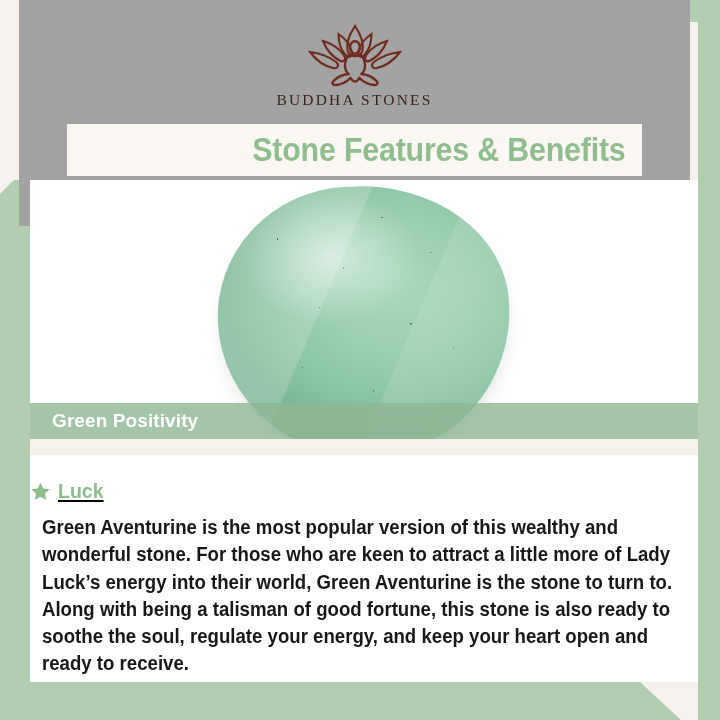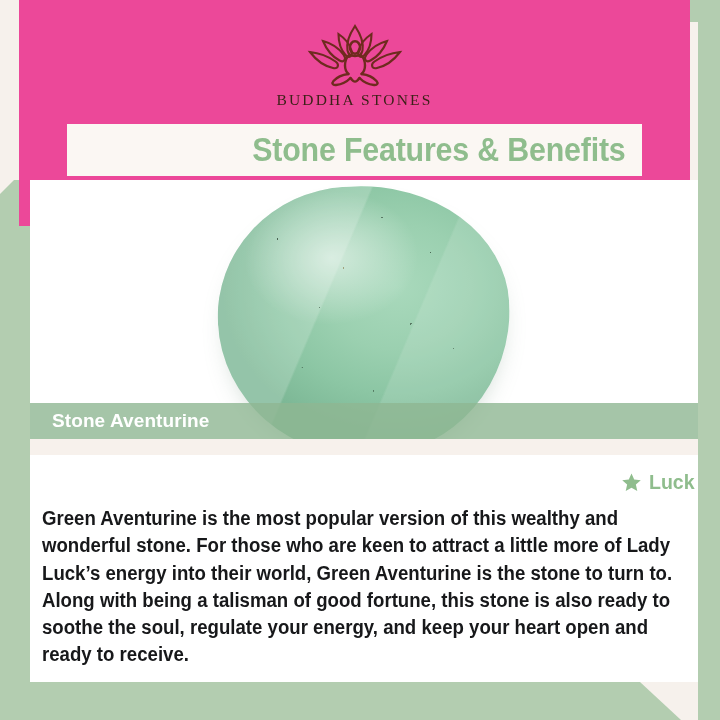--- a/index.html
+++ b/index.html
@@ -28,21 +28,21 @@
   }
   .band-bottom{
     position:absolute;left:0;bottom:0;height:38px;width:720px;
     background:#b3cdb0;
     clip-path:polygon(0 0, 640px 0, 681px 100%, 0 100%);
   }
 
   
   .header{
     position:absolute;left:19px;top:0;right:30px;height:226px;
-    background:#ec4899;
+    background:#a3a3a3;
   }
   .logo-wrap{
     position:absolute;left:0;right:0;top:22px;
     display:flex;flex-direction:column;align-items:center;
   }
   .logo-mark{width:150px;height:66px;display:block;}
   .logo-word{
     margin-top:4px;
     font-family:"Liberation Serif", serif;
     font-size:15.5px;letter-spacing:2.2px;
@@ -117,23 +117,24 @@
     position:absolute;left:30px;right:22px;top:439px;height:16px;
     background:#f7f1ec;
   }
 
   
   .body-panel{
     position:absolute;left:30px;right:22px;top:455px;bottom:38px;
     background:#ffffff;
   }
   .benefits{
-    display:flex;justify-content:flex-end;align-items:center;
+    display:flex;justify-content:flex-start;align-items:center;
     gap:14px;
-    padding-top:15px;
+    padding-top:24px;
+    text-decoration:underline;
   }
   .benefit{display:flex;align-items:center;gap:7px;}
   .star{
     width:21px;height:21px;display:block;flex:none;
   }
   .benefit-label{
     font-family:"Liberation Sans Narrow","Liberation Sans",sans-serif;
     font-weight:700;font-size:21px;color:#8fbd8d;
     transform:scaleX(0.93);transform-origin:left center;
     white-space:nowrap;
@@ -188,21 +189,21 @@
     <div class="title-banner">
       <div class="title-text">Stone Features &amp; Benefits</div>
     </div>
   </div>
 
   <div class="photo">
     <div class="stone"></div>
   </div>
 
   <div class="label-bar">
-    <div class="label-text">Stone Aventurine</div>
+    <div class="label-text">Green Positivity</div>
   </div>
 
   <div class="strip"></div>
 
   <div class="body-panel">
 
     <div class="benefits">
       <div class="benefit">
         <svg class="star" viewBox="0 0 24 24" aria-hidden="true">
           <path fill="#8fbd8d" d="M12 1.6l3.1 6.9 7.5.8-5.6 5.1 1.6 7.4L12 18l-6.6 3.8 1.6-7.4L1.4 9.3l7.5-.8z"></path>

